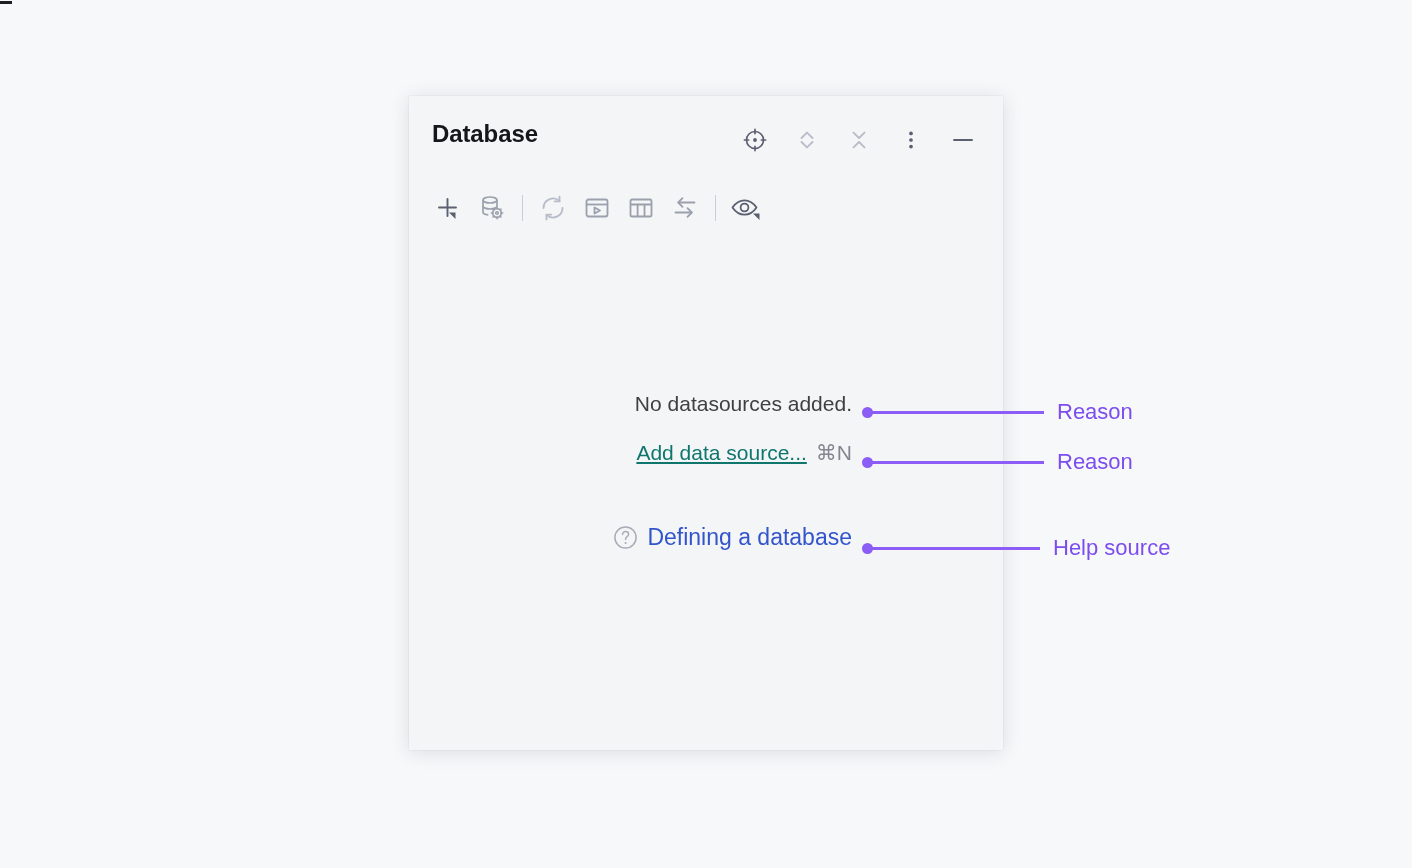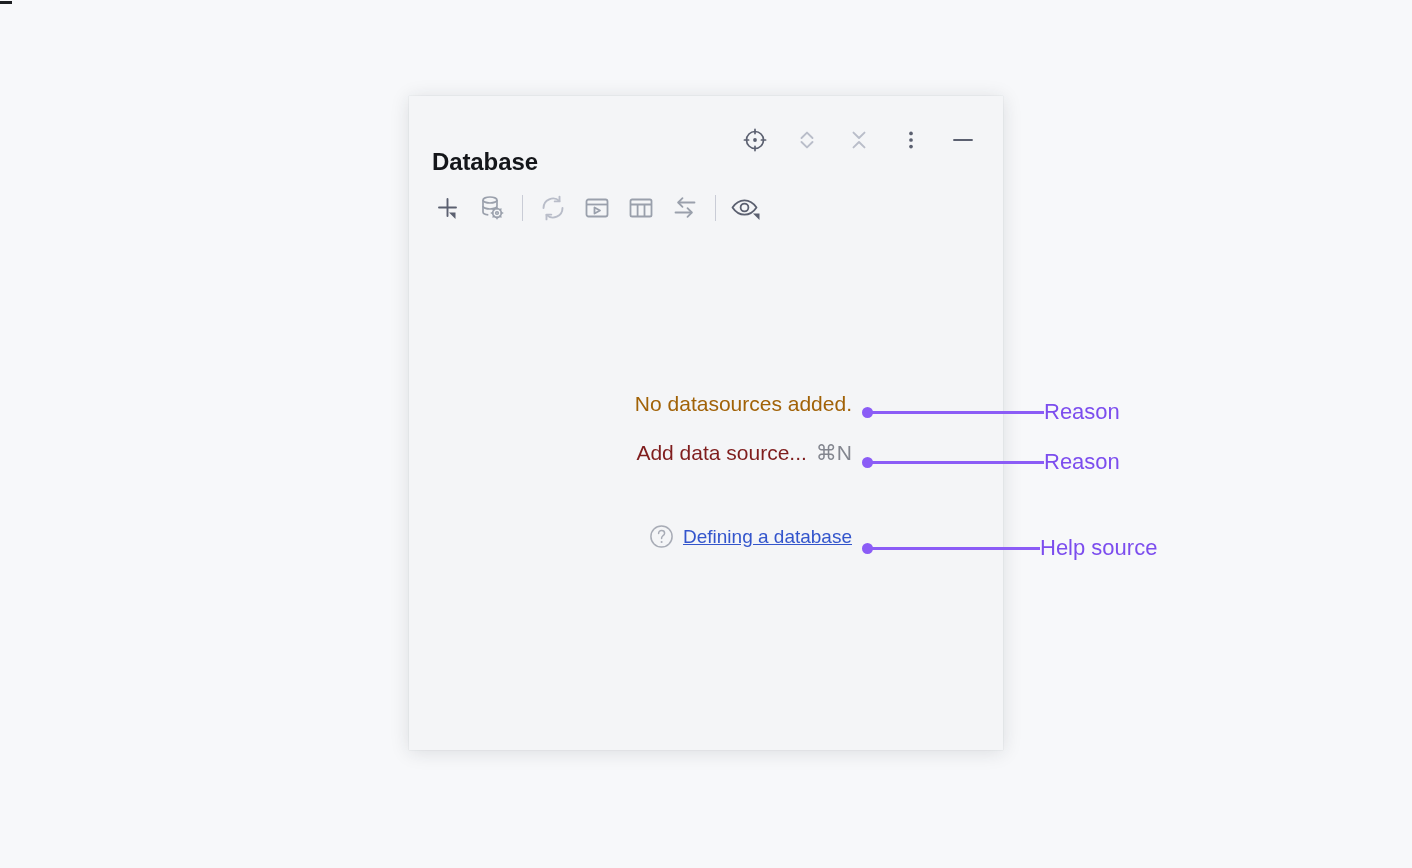--- a/index.html
+++ b/index.html
@@ -47,21 +47,20 @@
   }
   .panel-title {
     position: absolute;
     left: 23px;
     top: 24px;
     font-size: 24px;
     font-weight: 700;
     color: #14161a;
     letter-spacing: -0.1px;
     white-space: nowrap;
-    margin-top: 28px;
   }
   .header-actions {
     position: absolute;
     right: 14px;
     top: 22px;
     display: flex;
     align-items: center;
     gap: 0px;
   }
   .hdr-btn {
@@ -109,54 +108,54 @@
     left: 0;
     top: 0;
     width: 594px;
     height: 654px;
   }
   .es-reason {
     position: absolute;
     right: 151px;
     top: 296px;
     font-size: 21px;
-    color: #a16207;
+    color: #404040;
     white-space: nowrap;
     text-align: right;
   }
   .es-action {
     position: absolute;
     right: 151px;
     top: 345px;
     font-size: 21px;
     white-space: nowrap;
     text-align: right;
   }
   .es-action-link {
-    color: #7f1d1d;
+    color: #0f766e;
     cursor: pointer;
+    text-decoration: underline;
   }
   .es-action-shortcut {
     color: #83868f;
     margin-left: 9px;
   }
   .es-help {
     position: absolute;
     right: 151px;
     top: 428px;
     display: flex;
     align-items: center;
     gap: 9px;
     white-space: nowrap;
   }
   .es-help-label {
-    font-size: 19px;
+    font-size: 23px;
     color: #3355cc;
     cursor: pointer;
-    text-decoration: underline;
   }
   .help-circle { display: block; }
 
   
   .annotation {
     position: absolute;
     display: flex;
     align-items: center;
     z-index: 5;
   }
@@ -170,20 +169,21 @@
   .ann-line {
     height: 3px;
     background: #8b5cf6;
     flex: 0 0 auto;
     margin-left: -1px;
   }
   .ann-label {
     font-size: 22px;
     color: #7c4dee;
     white-space: nowrap;
+    margin-left: 13px;
   }
   .ann-reason { left: 862px; top: 399px; }
   .ann-action { left: 862px; top: 449px; }
   .ann-help   { left: 862px; top: 535px; }
   .ann-reason .ann-line,
   .ann-action .ann-line { width: 172px; }
   .ann-help .ann-line { width: 168px; }
 </style>
 </head>
 <body>

